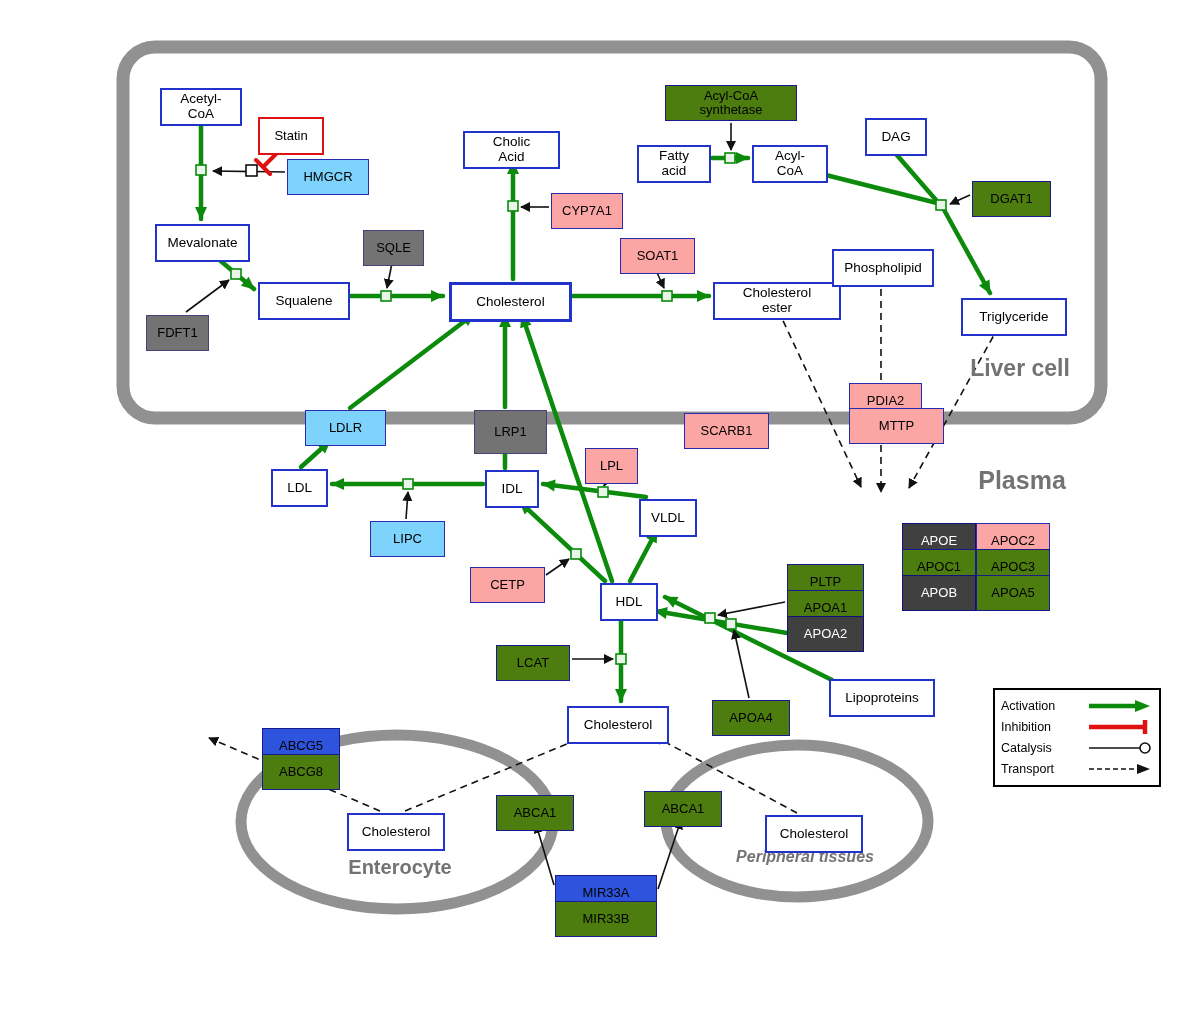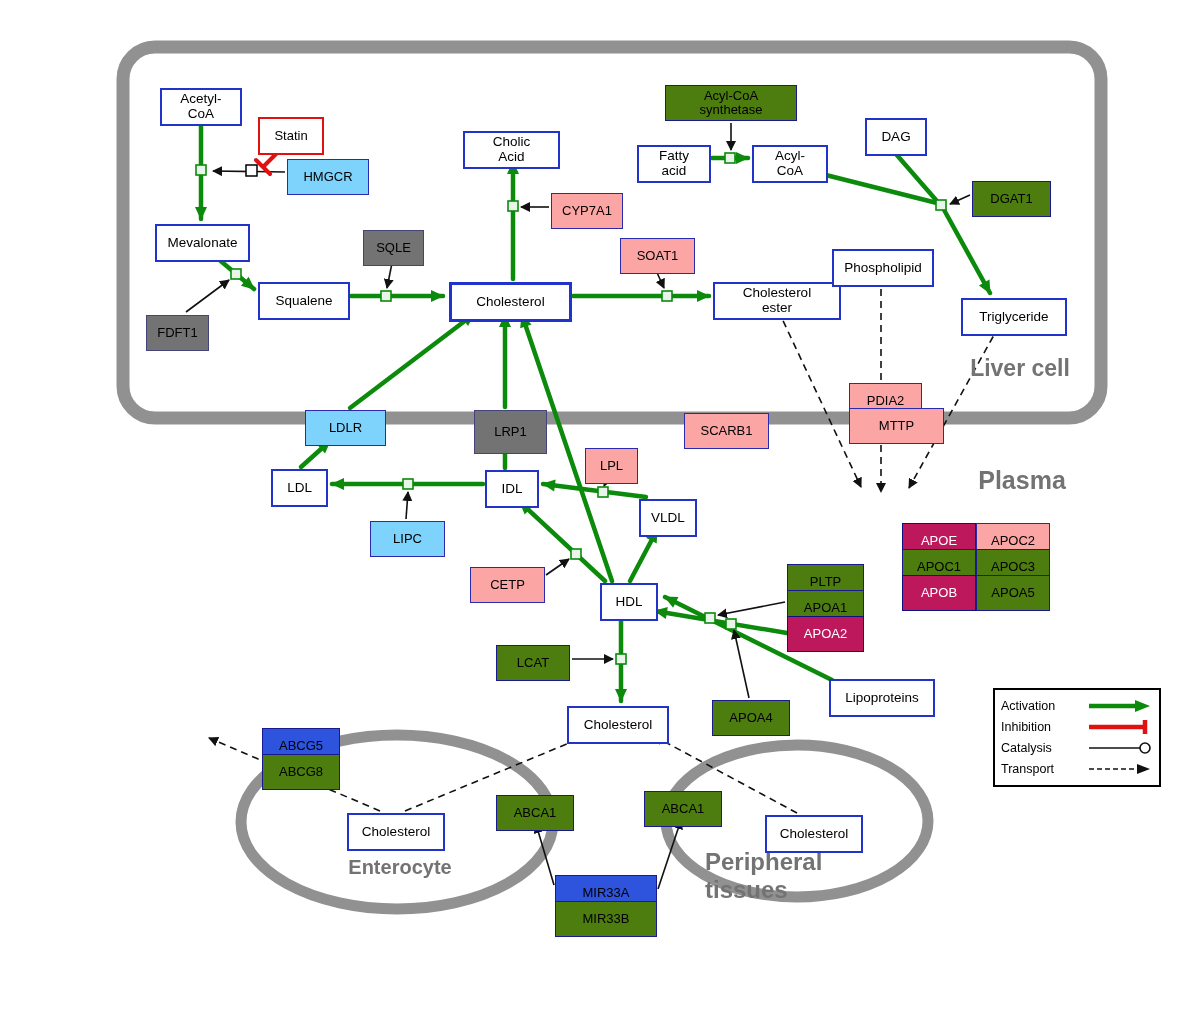--- a/index.html
+++ b/index.html
@@ -10,21 +10,21 @@
         text-align:center;font-size:13px;line-height:1.1;color:#000;background:#fff;
         border:2px solid #2020cc;cursor:pointer;z-index:3;padding:17px;}
   .metab{background:#ffffff;border:2px solid #2233cc;font-size:13.5px;}
   .strong{border-width:3px;}
   .statin{background:#ffffff;border:2.5px solid #e11111;}
   .yellow{background:#7dd3fc;border:1.5px solid #2a2ab0;}
   .paleyellow{background:#737373;border:1.5px solid #44447a;}
   .lightblue{background:#fca5a5;border:1.5px solid #2a2ab0;}
   .medblue{background:#4d7c0f;border:1.5px solid #1a1a90;}
   .deepblue{background:#2e54dd;border:1.5px solid #1a1a90;}
-  .darkblue{background:#be185d;border:1.5px solid #101080;color:#fff;text-align:right;}
+  .darkblue{background:#404040;border:1.5px solid #101080;color:#fff;text-align:right;}
   .comp-label{position:absolute;font-weight:bold;color:#737373;z-index:2;}
   .legend{position:absolute;left:993px;top:688px;width:168px;height:99px;border:2px solid #000;
           background:#fff;z-index:4;box-sizing:border-box;padding:5px 6px;}
   .legend-row{display:flex;align-items:center;justify-content:space-between;height:21px;}
   .legend-row span{font-size:12.5px;color:#000;}
 </style>
 </head>
 <body>
 
 <div id="stage">
@@ -115,21 +115,21 @@
       <rect x="705" y="613" width="10" height="10"></rect>
       <rect x="726" y="619" width="10" height="10"></rect>
       <rect x="616" y="654" width="10" height="10"></rect>
     </g>
     <rect x="246" y="165" width="11" height="11" fill="#fff" stroke="#000" stroke-width="1.5"></rect>
   </svg>
 
   <div class="comp-label" style="left:940px;top:355px;width:160px;font-size:23px;text-align:center;">Liver cell</div>
   <div class="comp-label" style="left:962px;top:450px;width:120px;font-size:25px;text-align:center;margin-top:16px;">Plasma</div>
   <div class="comp-label" style="left:320px;top:856px;width:160px;font-size:20px;text-align:center;">Enterocyte</div>
-  <div class="comp-label" style="left:705px;top:848px;width:200px;font-size:24px;">Peripheral tissues</div>
+  <div class="comp-label" style="left:705px;top:848px;width:200px;font-size:16px;text-align:center;font-style:italic;">Peripheral tissues</div>
 
   <div class="node metab" style="left:160px;top:88px;width:82px;height:27px">Acetyl-CoA</div>
   <div class="node statin" style="left:258px;top:117px;width:66px;height:27px">Statin</div>
   <div class="node yellow" style="left:287px;top:159px;width:82px;height:27px">HMGCR</div>
   <div class="node metab" style="left:155px;top:224px;width:95px;height:27px">Mevalonate</div>
   <div class="node paleyellow" style="left:146px;top:315px;width:63px;height:26px">FDFT1</div>
   <div class="node metab" style="left:258px;top:282px;width:92px;height:27px">Squalene</div>
   <div class="node paleyellow" style="left:363px;top:230px;width:61px;height:26px">SQLE</div>
   <div class="node metab strong" style="left:449px;top:282px;width:123px;height:28px">Cholesterol</div>
   <div class="node metab" style="left:463px;top:131px;width:97px;height:27px">Cholic Acid</div>

